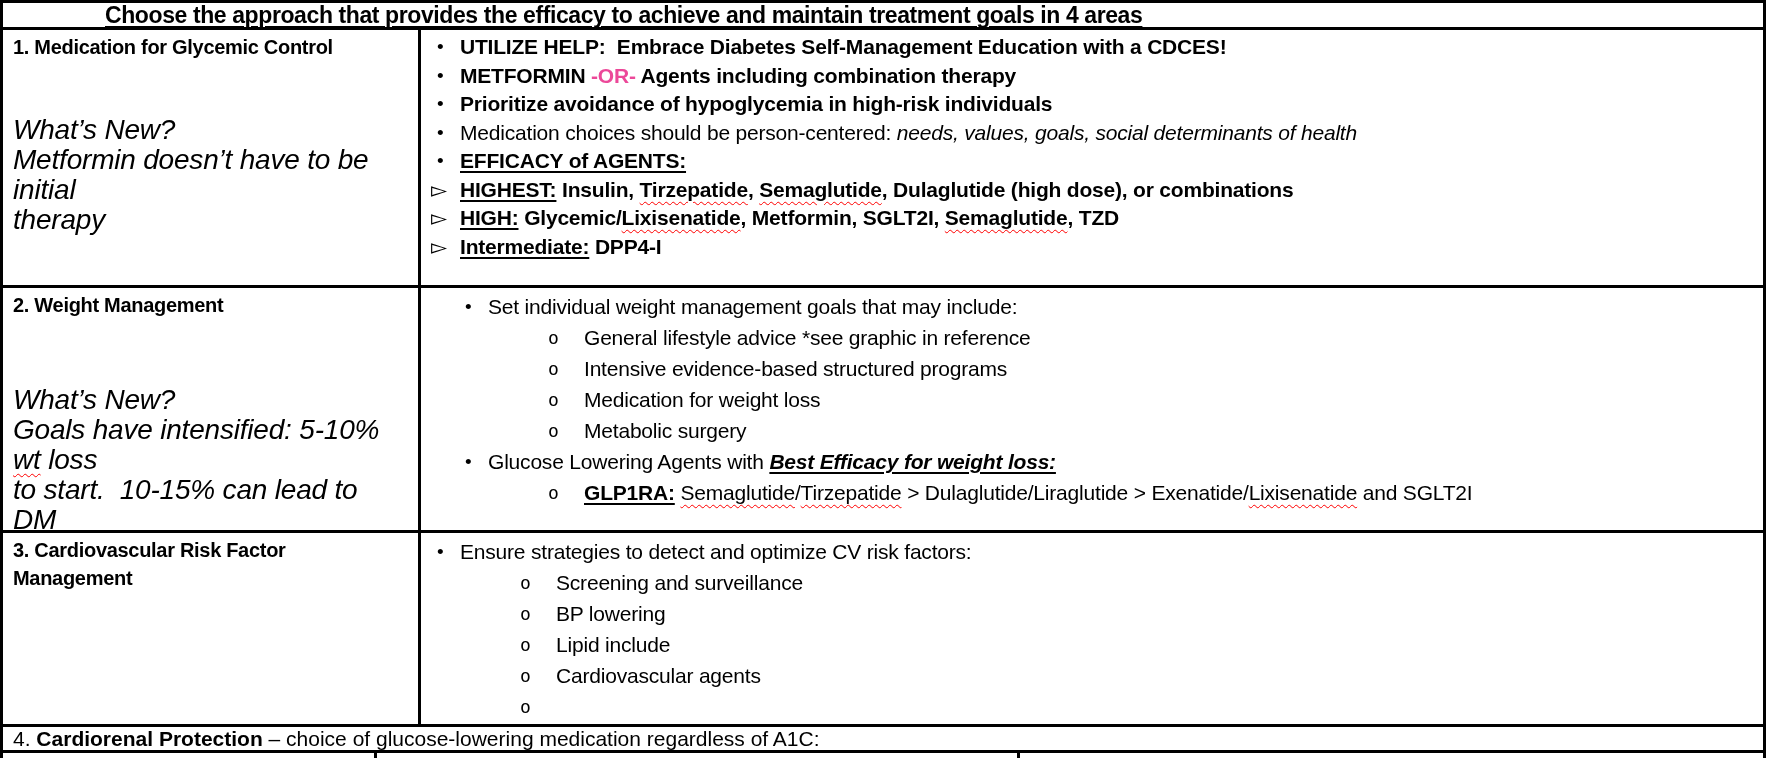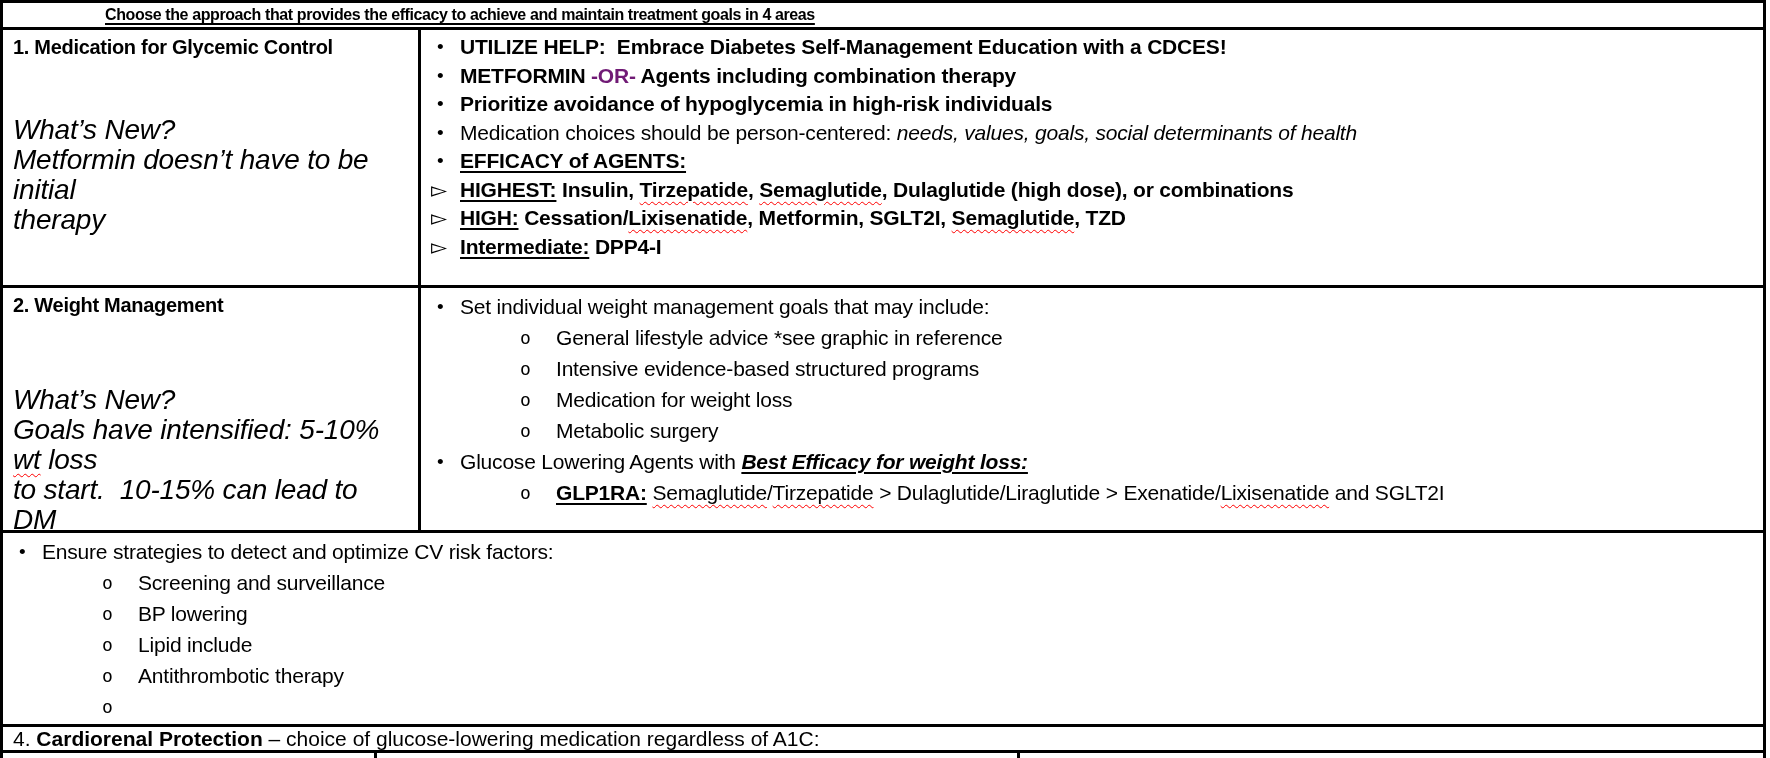--- a/index.html
+++ b/index.html
@@ -3,27 +3,27 @@
 <meta charset="utf-8">
 <style>
   html,body{margin:0;padding:0;background:#ffffff;}
   body{width:1770px;height:758px;overflow:hidden;
        font-family:"Liberation Sans","DejaVu Sans",sans-serif;color:#000;}
   .tbl{width:1760px;border:3px solid #000;background:#fff;}
 
   
   .hdr{height:24px;border-bottom:3px solid #000;padding-left:102px;
        display:flex;align-items:center;overflow:hidden;}
-  .hdr-title{font-size:16px;font-weight:bold;letter-spacing:-0.4px;line-height:24px;
+  .hdr-title{font-size:23px;font-weight:bold;letter-spacing:-0.4px;line-height:24px;
        text-decoration:underline;text-decoration-thickness:2px;text-underline-offset:3px;
        white-space:nowrap;}
 
   
   .row{display:flex;border-bottom:3px solid #000;overflow:hidden;}
-  .r1{height:255px;} .r2{height:242px;} .r3{height:191px;}
+  .r1{height:255px;} .r2{height:242px;gap:28px;} .r3{height:191px;}
   .left{width:395px;padding:0 10px;border-right:3px solid #000;overflow:hidden;}
   .right{flex:1;padding-top:3px;overflow:hidden;}
 
   .title{font-weight:bold;font-size:20px;line-height:28px;letter-spacing:-0.3px;margin-top:3px;}
   .notes{font-style:italic;font-size:28px;line-height:30px;letter-spacing:-0.2px;}
   .r1 .notes{margin-top:54px;} .r2 .notes{margin-top:66px;}
   .note-line{white-space:nowrap;}
 
   .r1 .right{line-height:28.5px;}
   .r2 .right{line-height:31px;}
@@ -32,21 +32,21 @@
   .mk{flex:none;text-align:left;}
   .m-bullet{margin-left:16px;width:23px;font-size:19px;}
   .m-circle{margin-left:99px;width:36px;font-family:"DejaVu Sans Mono",monospace;font-size:18px;}
   .m-arrow{margin-left:10px;width:29px;font-size:21px;}
   .txt{flex:1;letter-spacing:-0.2px;}
 
   .run{white-space:pre-wrap;}
   .s-b{font-weight:bold;}
   .s-i{font-style:italic;}
   .s-u{text-decoration-line:underline;text-decoration-thickness:2px;text-underline-offset:3px;}
-  .s-r{color:#701a75;}
+  .s-r{color:#ec4899;}
   .s-q{text-decoration-line:underline;text-decoration-style:wavy;
        text-decoration-color:#ff0000;text-decoration-thickness:1px;text-underline-offset:4px;}
   .s-b.s-u, .s-b.s-i.s-u{text-decoration-line:underline;text-decoration:underline;}
   .s-b.s-i.s-u{text-decoration-thickness:2px;}
 
   
   .ftr{height:23px;border-bottom:3px solid #000;padding-left:10px;
        display:flex;align-items:center;font-size:21px;line-height:23px;overflow:hidden;}
 
   
@@ -92,21 +92,21 @@
           <div class="item">
             <span class="mk m-bullet">•</span>
             <div class="txt"><span class="run s-b s-u">EFFICACY of AGENTS:</span></div>
           </div>
           <div class="item">
             <span class="mk m-arrow">▻</span>
             <div class="txt"><span class="run s-b s-u">HIGHEST:</span><span class="run s-b"> Insulin, </span><span class="run s-b s-q">Tirzepatide</span><span class="run s-b">, </span><span class="run s-b s-q">Semaglutide</span><span class="run s-b">, Dulaglutide (high dose), or combinations</span></div>
           </div>
           <div class="item">
             <span class="mk m-arrow">▻</span>
-            <div class="txt"><span class="run s-b s-u">HIGH:</span><span class="run s-b"> Cessation/</span><span class="run s-b s-q">Lixisenatide</span><span class="run s-b">, Metformin, SGLT2I, </span><span class="run s-b s-q">Semaglutide</span><span class="run s-b">, TZD</span></div>
+            <div class="txt"><span class="run s-b s-u">HIGH:</span><span class="run s-b"> Glycemic/</span><span class="run s-b s-q">Lixisenatide</span><span class="run s-b">, Metformin, SGLT2I, </span><span class="run s-b s-q">Semaglutide</span><span class="run s-b">, TZD</span></div>
           </div>
           <div class="item">
             <span class="mk m-arrow">▻</span>
             <div class="txt"><span class="run s-b s-u">Intermediate:</span><span class="run s-b"> DPP4-I</span></div>
           </div>
         </div>
       </div>
       <div class="row r2">
         <div class="left">
           <div class="title">2. Weight Management</div>
@@ -141,40 +141,43 @@
             <span class="mk m-bullet">•</span>
             <div class="txt"><span class="run">Glucose Lowering Agents with </span><span class="run s-b s-i s-u">Best Efficacy for weight loss:</span></div>
           </div>
           <div class="item">
             <span class="mk m-circle">o</span>
             <div class="txt"><span class="run s-b s-u">GLP1RA:</span><span class="run"> </span><span class="run s-q">Semaglutide</span><span class="run">/</span><span class="run s-q">Tirzepatide</span><span class="run"> &gt; Dulaglutide/Liraglutide &gt; Exenatide/</span><span class="run s-q">Lixisenatide</span><span class="run"> and SGLT2I</span></div>
           </div>
         </div>
       </div>
       <div class="row r3">
+        <div class="left">
+          <div class="title">3. Cardiovascular Risk Factor Management</div>
+        </div>
         <div class="right">
           <div class="item">
             <span class="mk m-bullet">•</span>
             <div class="txt"><span class="run">Ensure strategies to detect and optimize CV risk factors:</span></div>
           </div>
           <div class="item">
             <span class="mk m-circle">o</span>
             <div class="txt"><span class="run">Screening and surveillance</span></div>
           </div>
           <div class="item">
             <span class="mk m-circle">o</span>
             <div class="txt"><span class="run">BP lowering</span></div>
           </div>
           <div class="item">
             <span class="mk m-circle">o</span>
             <div class="txt"><span class="run">Lipid include</span></div>
           </div>
           <div class="item">
             <span class="mk m-circle">o</span>
-            <div class="txt"><span class="run">Antithrombotic therapy</span></div>
+            <div class="txt"><span class="run">Cardiovascular agents</span></div>
           </div>
           <div class="item">
             <span class="mk m-circle">o</span>
           </div>
         </div>
       </div>
     </div>
 
   <div class="ftr">
     <span><span class="run">4. </span><span class="run s-b">Cardiorenal Protection</span><span class="run"> – choice of glucose-lowering medication regardless of A1C:</span></span>

